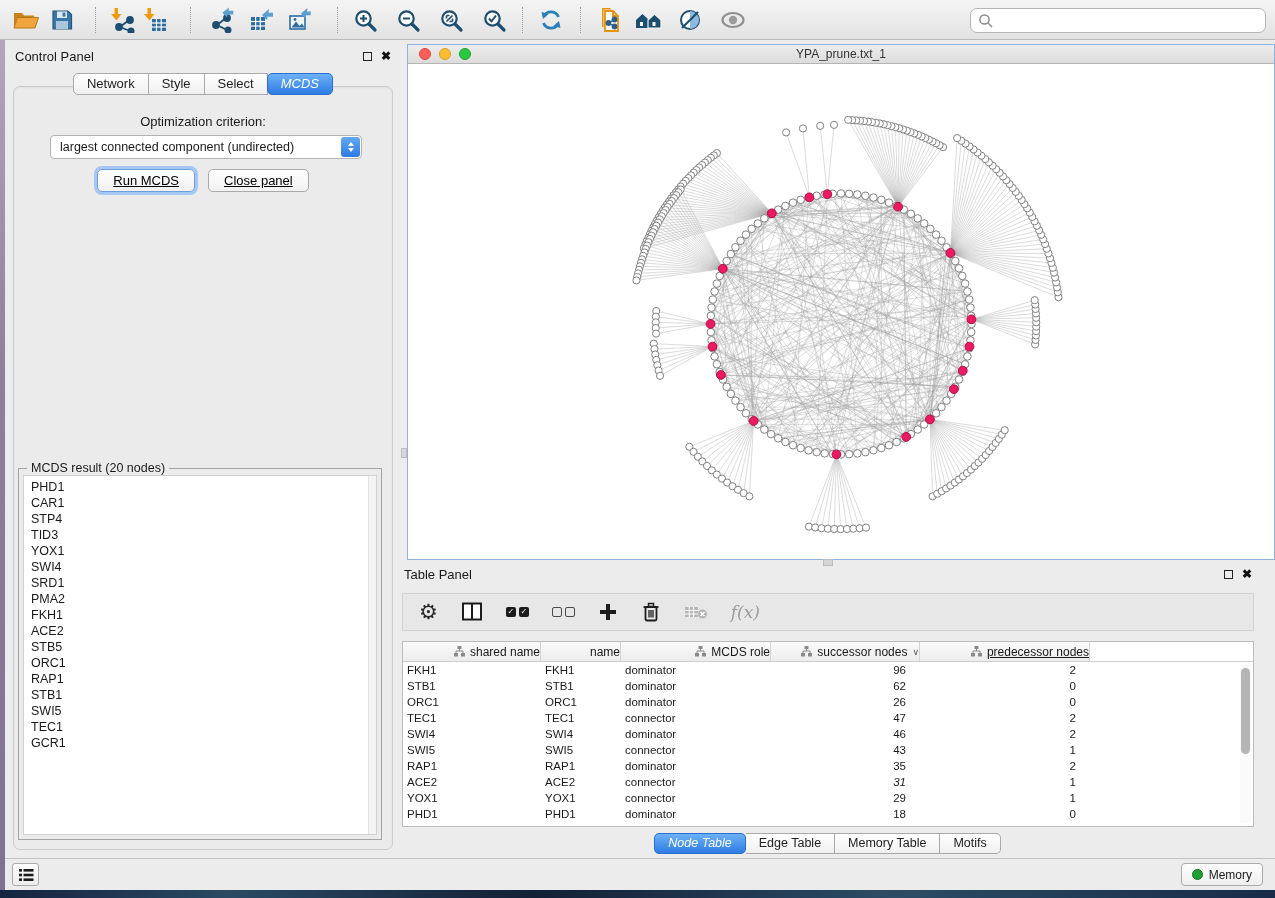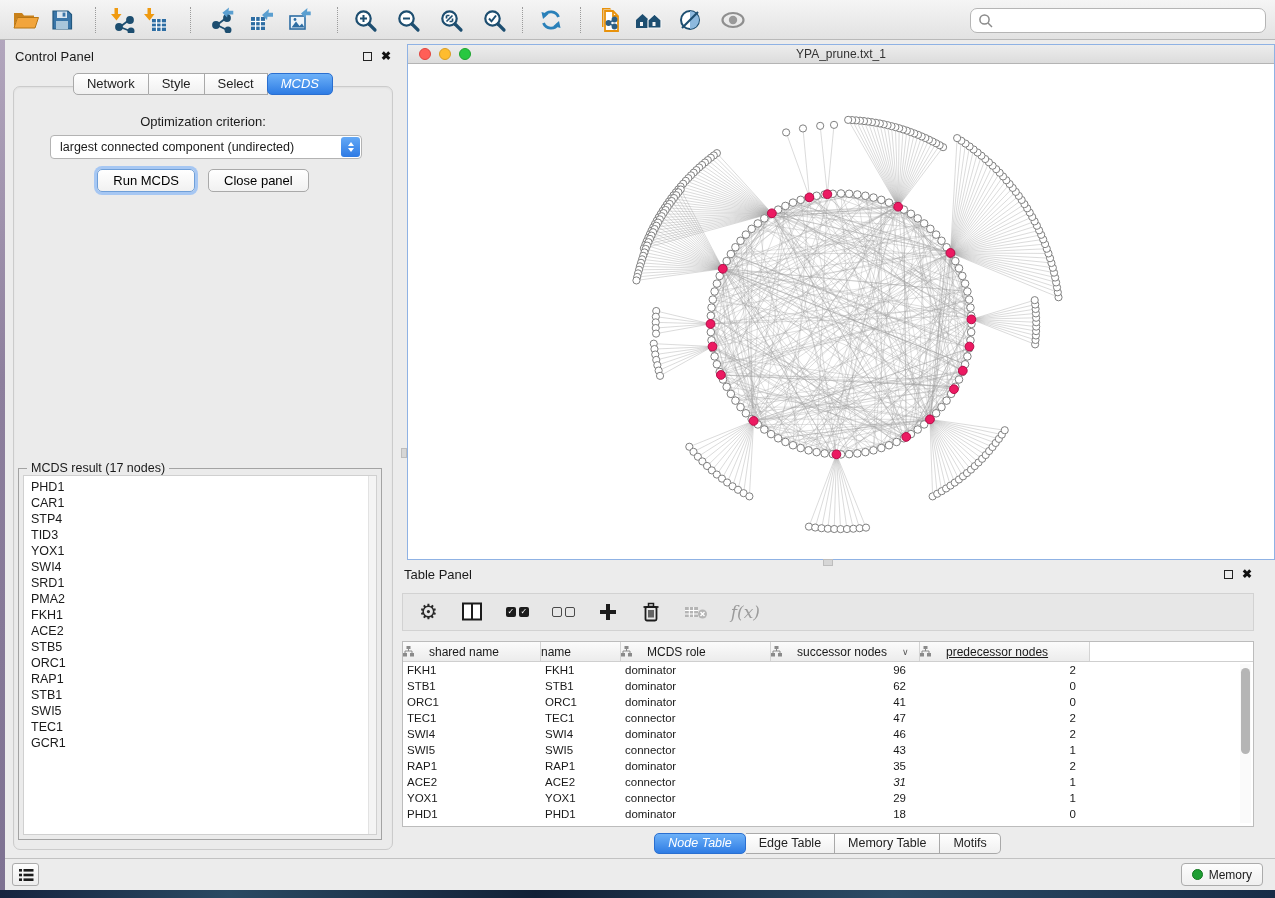--- a/index.html
+++ b/index.html
@@ -38,21 +38,21 @@
     border:1px solid #cbcbcb; border-radius:7px; box-shadow:inset 0 1px 2px rgba(0,0,0,.05); }
   .opt-label { position:absolute; top:27px; left:0; right:0; text-align:center; font-size:13px; }
   .opt-select { position:absolute; top:48px; left:36px; width:312px; height:24px; background:#fff;
     border:1px solid #b3b3b3; border-radius:4px; display:flex; align-items:center; font-size:12.5px; padding-left:9px; }
   .opt-stepper { margin-left:auto; width:19px; height:20px; margin-right:1px; border-radius:3px;
     background:linear-gradient(#64a9f6,#2d7ae4); display:flex; flex-direction:column; align-items:center; justify-content:center; gap:2px; }
   .chev { width:0; height:0; border-left:3.5px solid transparent; border-right:3.5px solid transparent; }
   .chev.up { border-bottom:4px solid #fff; } .chev.down { border-top:4px solid #fff; }
   .cp-buttons { position:absolute; top:82px; left:0; right:0; display:flex; justify-content:center; gap:13px; }
   .push-btn { height:23px; padding:0 15px; font-size:13px; background:linear-gradient(#ffffff,#f1f1f1);
-    border:1px solid #a9a9a9; border-radius:5px; font-family:"Liberation Sans",sans-serif; }
+    border:1px solid #a9a9a9; border-radius:5px; font-family:"Liberation Sans",sans-serif;text-decoration:underline; }
   .push-btn.focused { box-shadow:0 0 0 3px rgba(110,170,250,.55); border-color:#6f9fd8; }
   .group-box { position:absolute; left:4px; right:10px; top:381px; height:372px; border:1px solid #a3a3a3; }
   .group-title { position:absolute; top:-8px; left:8px; background:#ebebeb; padding:0 4px; font-size:12.5px; }
   .mcds-list { position:absolute; left:4px; right:4px; top:6px; bottom:4px; background:#fff;
     border:1px solid #d0d0d0; font-size:12.5px; line-height:16px; padding:3px 0 0 7px; overflow:hidden; }
   .mcds-scroll { position:absolute; right:5px; top:7px; bottom:5px; width:8px; background:#f4f4f4; border-left:1px solid #e2e2e2; }
 
   
   .v-splitter { position:absolute; left:401px; top:44px; width:6px; height:814px; background:#ececec; }
   .v-splitter .grip { position:absolute; left:0; top:404px; width:6px; height:10px; background:#d6d6d6; border:1px solid #bdbdbd; }
@@ -71,21 +71,21 @@
   .tp-header { height:22px; display:flex; align-items:center; padding:0 10px; font-size:13px; }
   .tp-toolbar { position:absolute; left:8px; right:8px; top:30px; height:38px; background:#e7e7e7;
     border:1px solid #d2d2d2; display:flex; align-items:center; gap:23px; padding:0 16px; }
   .tp-tool { display:flex; align-items:center; gap:3px; }
   .chk { width:10px; height:10px; background:#1c1c1c; border-radius:2px; color:#fff; font-size:8px; line-height:10px; text-align:center; }
   .unchk { width:10px; height:10px; border:1.5px solid #4a4a4a; border-radius:2px; background:transparent; }
   .fx { font-family:"DejaVu Serif",serif; font-style:italic; font-size:17px; color:#9b9b9b; }
   .gear-glyph { font-size:21px; color:#2a2a2a; line-height:20px; }
   .tp-table { position:absolute; left:8px; right:8px; top:78px; height:186px; background:#fff; border:1px solid #bcbcbc; }
   .th-row { display:flex; height:20px; border-bottom:1px solid #cfcfcf; font-size:12px; }
-  .th-cell { display:flex; align-items:center; justify-content:flex-start; gap:15px;
+  .th-cell { display:flex; align-items:center; justify-content:flex-end; gap:5px;
     background:linear-gradient(#fbfbfb,#ececec); border-right:1px solid #d4d4d4; }
   .sort-ind { font-size:9px; color:#555; }
   .tr-row { display:flex; height:16px; font-size:11.5px; align-items:center; }
   .td { padding:0 4px; white-space:nowrap; overflow:hidden; }
   .td.num { text-align:right; padding-right:14px; }
   .tp-scroll { position:absolute; right:2px; top:22px; bottom:3px; width:11px; background:#fafafa; }
   .tp-thumb { position:absolute; left:1px; right:1px; top:4px; height:86px; background:#b5b5b5; border-radius:5px; }
   .tp-tabs { position:absolute; left:0; right:0; top:270px; display:flex; justify-content:center; }
   .tp-tabs .seg-btn { font-size:12.5px; height:21px; line-height:19px; }
 
@@ -288,21 +288,21 @@
       <span class="opt-stepper">
           <span class="chev up"></span>
           <span class="chev down"></span>
         </span>
     </div>
     <div class="cp-buttons">
       <button class="push-btn focused">Run MCDS</button>
       <button class="push-btn">Close panel</button>
     </div>
     <div class="group-box">
-      <div class="group-title">MCDS result (17 nodes)</div>
+      <div class="group-title">MCDS result (20 nodes)</div>
       <div class="mcds-list">
           <div>PHD1</div>
           <div>CAR1</div>
           <div>STP4</div>
           <div>TID3</div>
           <div>YOX1</div>
           <div>SWI4</div>
           <div>SRD1</div>
           <div>PMA2</div>
           <div>FKH1</div>
@@ -1376,21 +1376,21 @@
           <div class="td" style="width: 138px;">STB1</div>
           <div class="td" style="width: 80px;">STB1</div>
           <div class="td" style="width: 150px;">dominator</div>
           <div class="td num" style="width: 149px;">62</div>
           <div class="td num" style="width: 170px;">0</div>
         </div>
         <div class="tr-row">
           <div class="td" style="width: 138px;">ORC1</div>
           <div class="td" style="width: 80px;">ORC1</div>
           <div class="td" style="width: 150px;">dominator</div>
-          <div class="td num" style="width: 149px;">41</div>
+          <div class="td num" style="width: 149px;">26</div>
           <div class="td num" style="width: 170px;">0</div>
         </div>
         <div class="tr-row">
           <div class="td" style="width: 138px;">TEC1</div>
           <div class="td" style="width: 80px;">TEC1</div>
           <div class="td" style="width: 150px;">connector</div>
           <div class="td num" style="width: 149px;">47</div>
           <div class="td num" style="width: 170px;">2</div>
         </div>
         <div class="tr-row">

